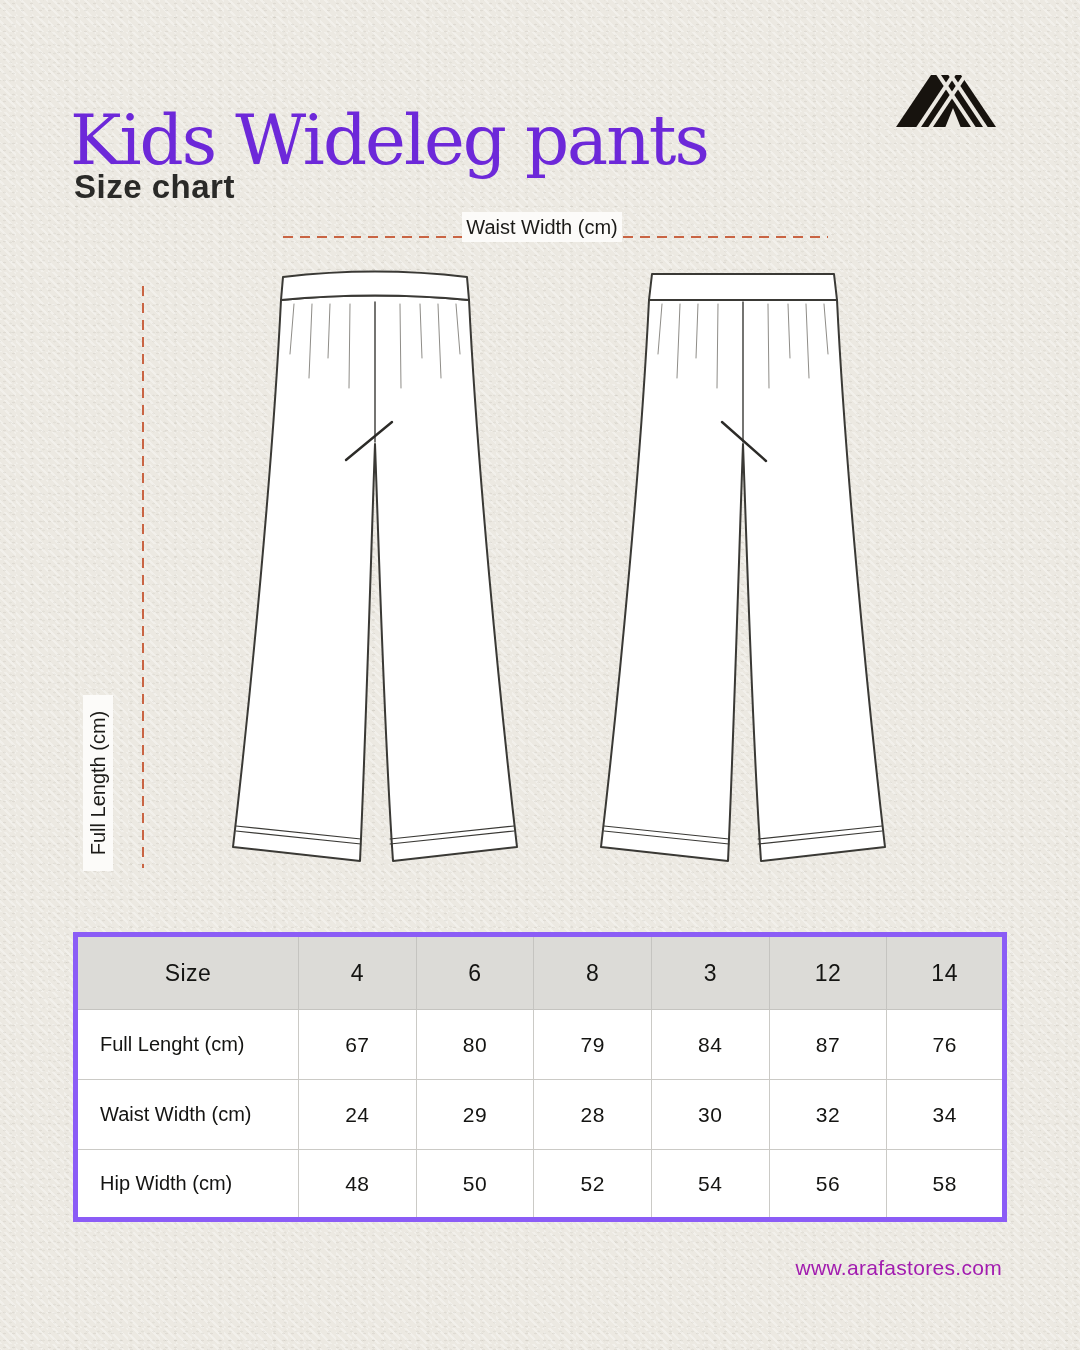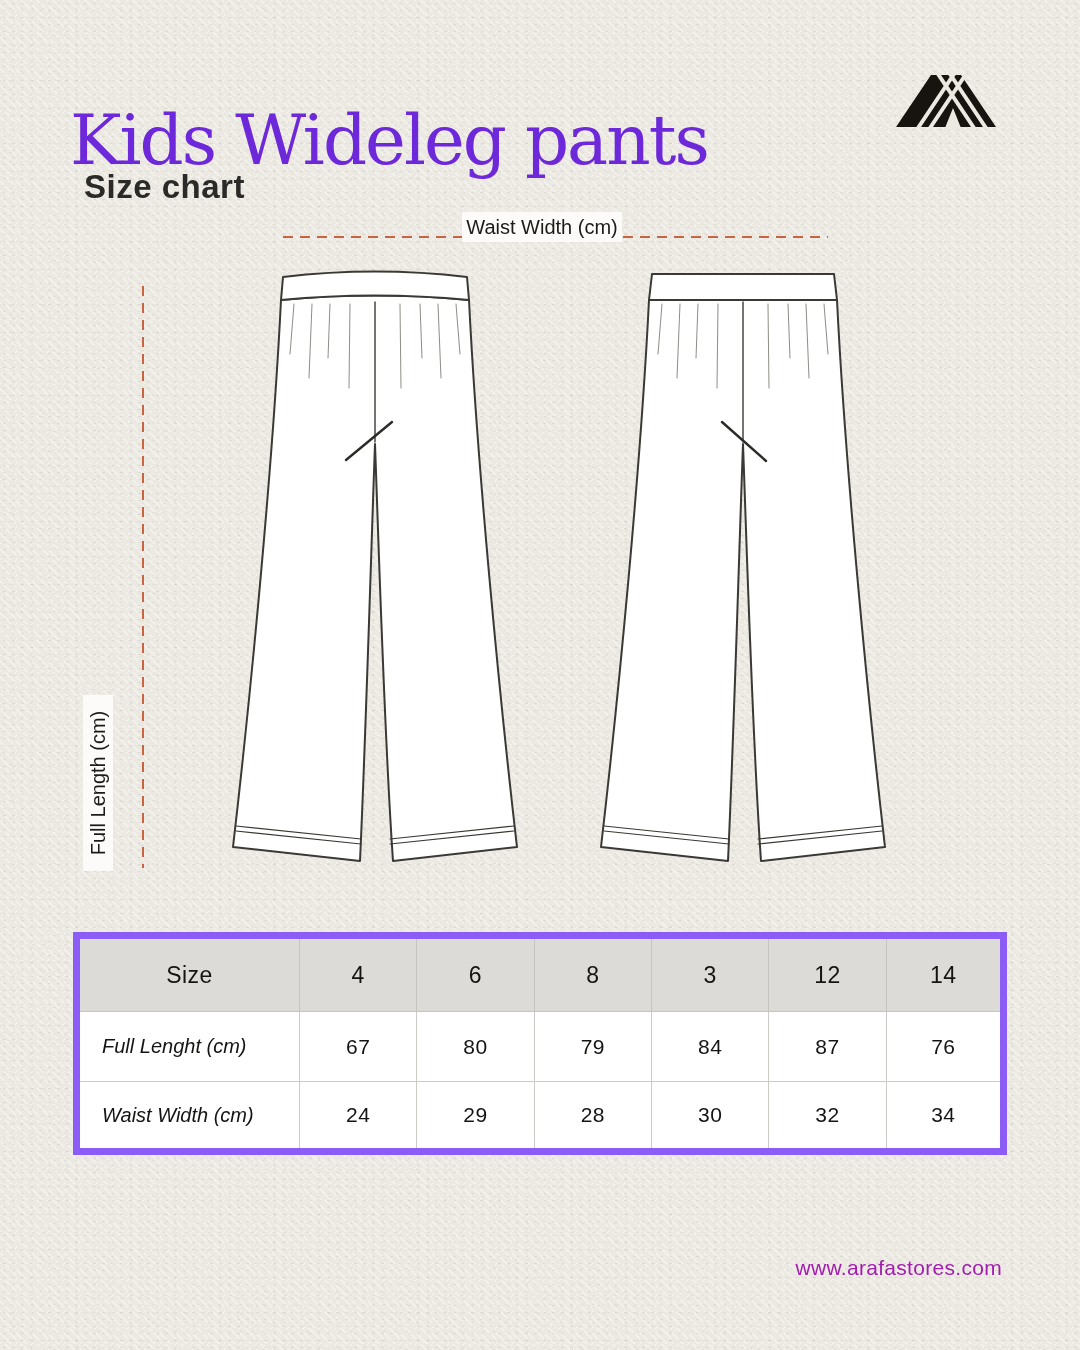--- a/index.html
+++ b/index.html
@@ -8,39 +8,39 @@
        background-color:#ece9e2;
        background-image:
          radial-gradient(rgba(104,97,84,0.10) 1px, transparent 1.4px),
          radial-gradient(rgba(104,97,84,0.07) 1px, transparent 1.4px),
          repeating-linear-gradient(45deg, rgba(255,255,255,0.30) 0 2px, transparent 2px 7px);
        background-size:9px 7px, 11px 9px, 16px 16px;
        background-position:0 0, 5px 4px, 0 0;}
   .abs{position:absolute;}
   .page-title{left:70px;top:58px;font-family:"DejaVu Serif","Liberation Serif",serif;
        font-size:69px;line-height:1.05;color:#6d28d9;letter-spacing:-2px;font-weight:400;}
-  .page-subtitle{left:84px;top:141px;font-size:33px;color:#2a2a28;letter-spacing:0.5px;}
+  .page-subtitle{left:74px;top:141px;font-size:33px;color:#2a2a28;letter-spacing:0.5px;}
   .logo{left:893px;top:72px;}
   .dash-h{left:283px;top:236px;width:545px;height:2px;
        background:repeating-linear-gradient(90deg,#c96443 0 10px,transparent 10px 17px);}
   .dash-v{left:142px;top:286px;width:2px;height:582px;
        background:repeating-linear-gradient(180deg,#c96443 0 10px,transparent 10px 17px);}
   .chip{background:#fcfbf9;color:#1c1b18;font-size:20px;line-height:30px;height:30px;
        text-align:center;white-space:nowrap;}
   .chip-waist{left:462px;top:212px;width:160px;}
   .chip-length{left:10px;top:768px;width:176px;transform:rotate(-90deg);}
   .pants{left:226px;top:262px;}
   .pants-back{left:594px;}
   table.size-table{position:absolute;left:73px;top:932px;width:934px;border-collapse:collapse;
-       table-layout:fixed;background:#ffffff;border:7px solid #8b5cf6;}
+       table-layout:fixed;background:#ffffff;border:5px solid #8b5cf6;}
   table.size-table th, table.size-table td{border:1px solid #cbcac6;font-weight:400;color:#141412;}
   table.size-table thead th{background:#dcdbd7;height:70px;font-size:23px;letter-spacing:0.5px;
        border-color:#c5c4c0;}
   table.size-table tbody tr{height:70px;}
-  table.size-table tbody th{text-align:left;padding-left:22px;font-size:20px;font-style:italic;}
+  table.size-table tbody th{text-align:left;padding-left:22px;font-size:20px;}
   table.size-table td{text-align:center;font-size:21px;letter-spacing:0.5px;}
   .website{right:78px;top:1256px;font-size:21px;font-weight:400;color:#a21caf;letter-spacing:0.3px;}
 </style>
 </head>
 <body>
 
 <h1 class="abs page-title">Kids Wideleg pants</h1>
 <h2 class="abs page-subtitle">Size chart</h2>
 
 <svg class="abs logo" width="106" height="58" viewBox="0 0 106 58">
@@ -133,16 +133,25 @@
     </tr>
     <tr>
       <th>Waist Width (cm)</th>
       <td>24</td>
       <td>29</td>
       <td>28</td>
       <td>30</td>
       <td>32</td>
       <td>34</td>
     </tr>
+    <tr>
+      <th>Hip Width (cm)</th>
+      <td>48</td>
+      <td>50</td>
+      <td>52</td>
+      <td>54</td>
+      <td>56</td>
+      <td>58</td>
+    </tr>
   </tbody>
 </table>
 
 <div class="abs website">www.arafastores.com</div>
 
 </body></html>

